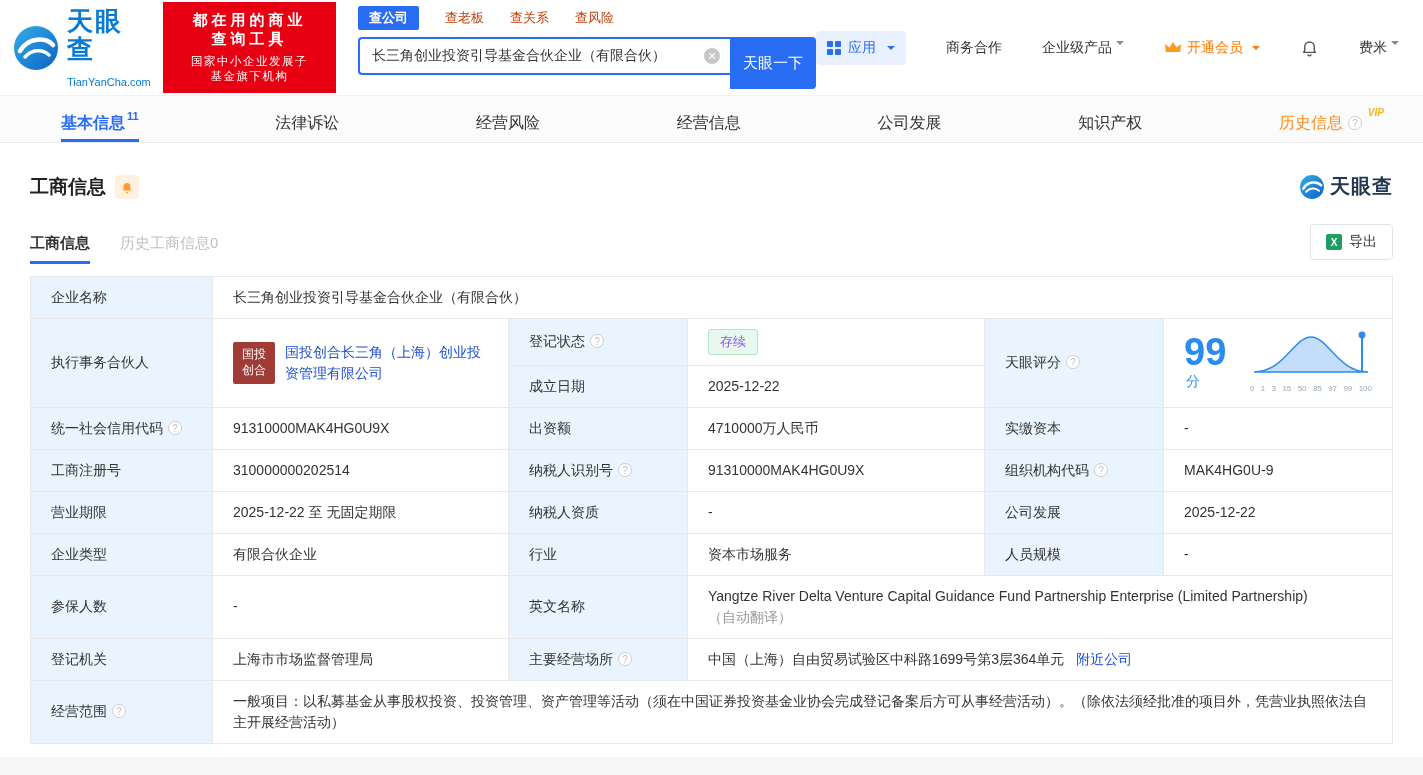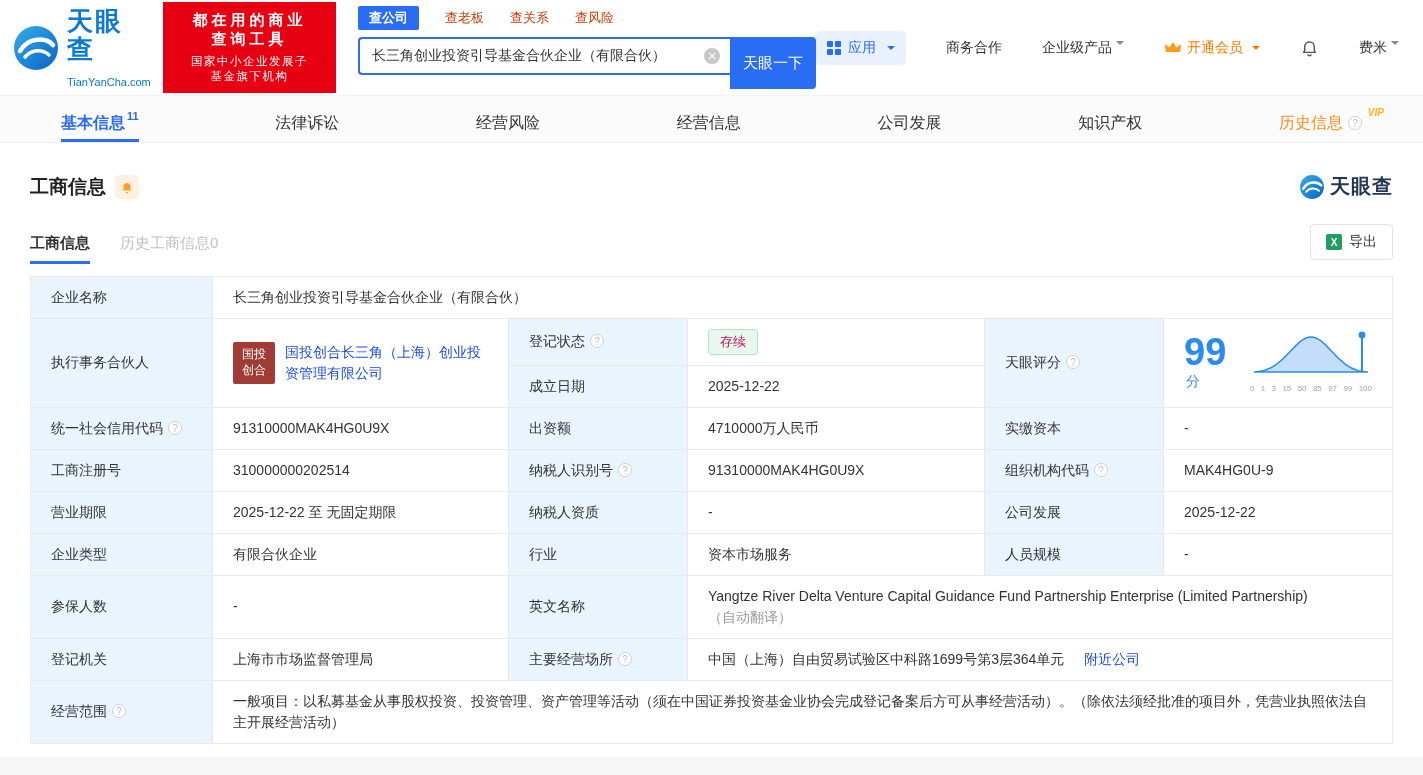--- a/index.html
+++ b/index.html
@@ -73,21 +73,21 @@
   .subtab.inactive { color: #c0c0c0; font-weight: normal; }
   .export-btn {
     margin-left: auto; display: flex; align-items: center; gap: 7px; border: 1px solid #e3e3e3;
     border-radius: 4px; padding: 8px 15px; font-size: 14px; cursor: pointer; background: #fff; margin-bottom: 4px;
   }
   
   .info-table { width: 100%; border-collapse: collapse; margin-top: 12px; font-size: 14px; table-layout: fixed; }
   .info-table td { border: 1px solid #e9e9e9; padding: 10px 20px; vertical-align: middle; line-height: 1.5; word-break: break-all; }
   .info-table td.lbl { background: #e9f4fe; color: #333; word-break: keep-all; }
   .badge-green {
-    display: inline-block; padding: 2px 11px; background: #e9f8ef; color: #be185d;
+    display: inline-block; padding: 2px 11px; background: #e9f8ef; color: #8b5cf6;
     border: 1px solid #b2e5c8; border-radius: 3px; font-size: 13px;
   }
   .partner-cell { display: flex; align-items: center; gap: 10px; }
   .partner-logo {
     width: 42px; height: 42px; min-width: 42px; background: #a03b35; color: #fff; font-size: 12px;
     display: flex; flex-direction: column; align-items: center; justify-content: center; line-height: 1.3; border-radius: 2px;
   }
   a.blue-link, .blue-link { color: #1d4ed8; text-decoration: none; cursor: pointer; }
   .score-cell-inner { display: flex; align-items: center; gap: 16px; }
   .score-num { font-size: 38px; font-weight: bold; color: #2a8cf0; line-height: 1; }
@@ -357,21 +357,21 @@
     </tr>
 
     <tr>
       <td class="lbl">登记机关</td>
       <td>上海市市场监督管理局</td>
       <td class="lbl">
         <span>主要经营场所</span><span class="q">?</span>
       </td>
       <td colspan="3">
         <span>中国（上海）自由贸易试验区中科路1699号第3层364单元</span>
-        <span class="blue-link" style="margin-left:16px">附近公司</span>
+        <span class="blue-link" style="margin-left:8px">附近公司</span>
       </td>
     </tr>
 
     <tr>
       <td class="lbl">
         <span>经营范围</span><span class="q">?</span>
       </td>
       <td colspan="5">一般项目：以私募基金从事股权投资、投资管理、资产管理等活动（须在中国证券投资基金业协会完成登记备案后方可从事经营活动）。（除依法须经批准的项目外，凭营业执照依法自主开展经营活动）</td>
     </tr>
   </tbody>

